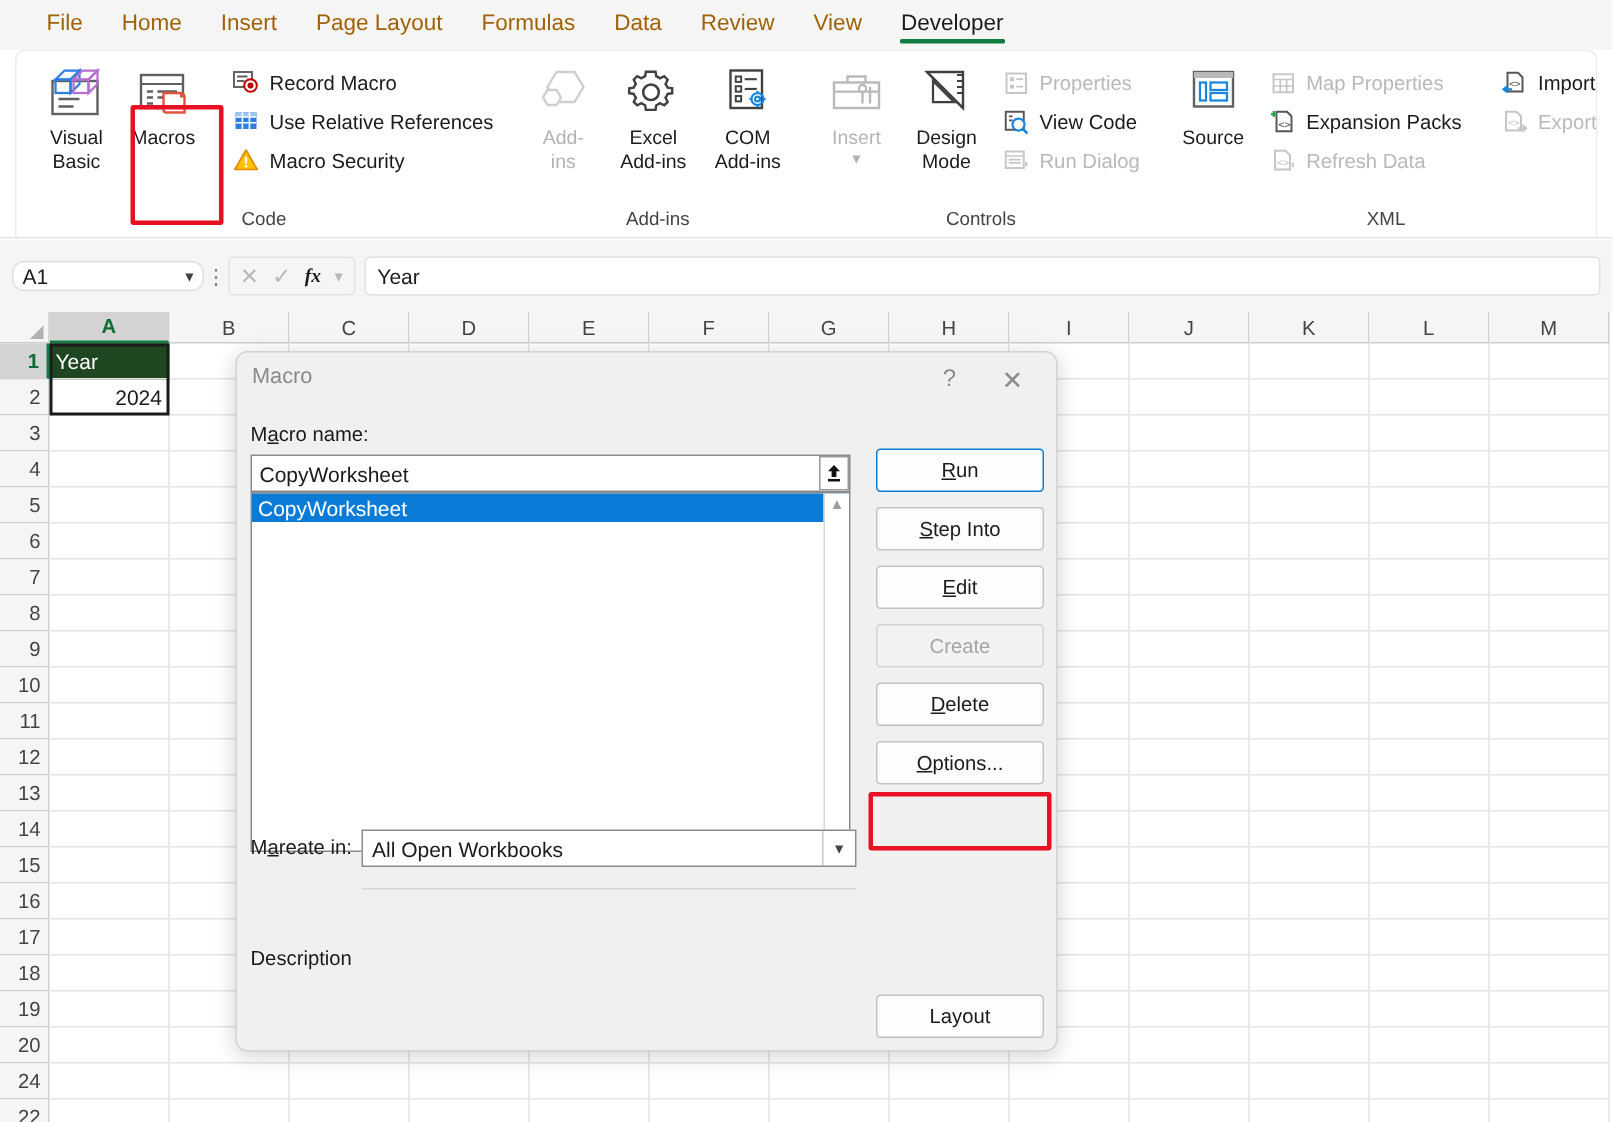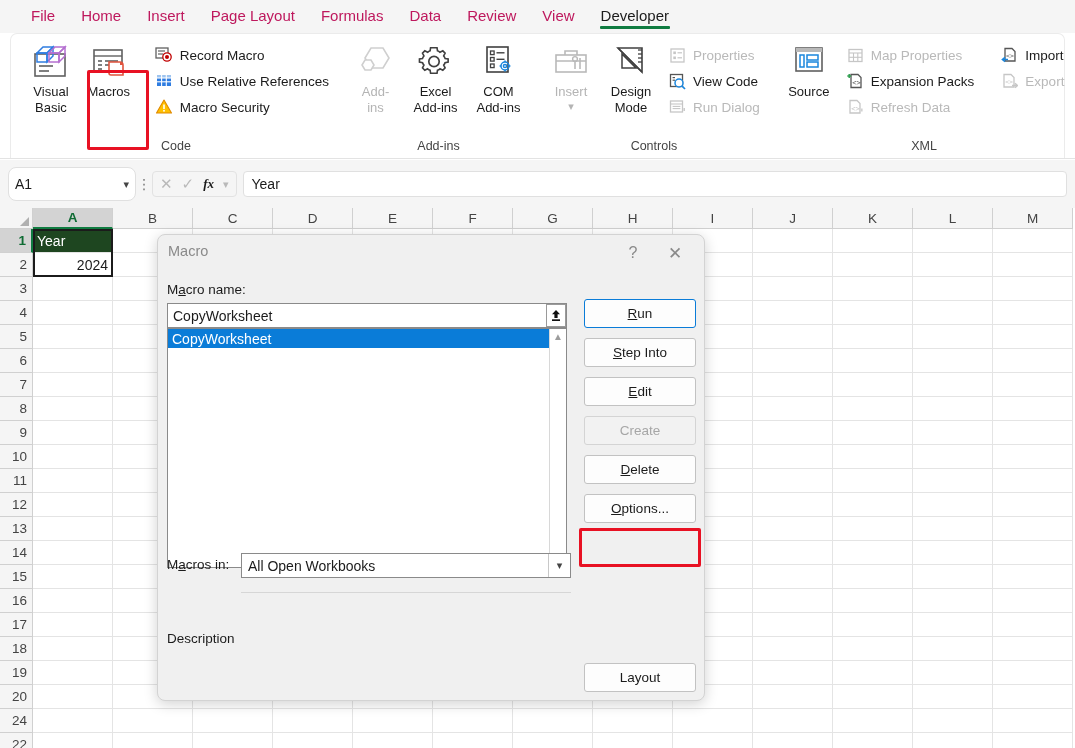--- a/index.html
+++ b/index.html
@@ -14,21 +14,21 @@
   #app { position: relative; width: 1075px; height: 748px; }
 
   
   .tabbar {
     position: absolute; left: 0; top: 0; width: 1075px; height: 33px;
     background: #f5f5f5;
     display: flex; align-items: center;
     padding-left: 18px;
   }
   .tab {
-    font-size: 15px; color: #be185d;
+    font-size: 15px; color: #a16207;
     padding: 4px 13px 6px 13px;
     position: relative; white-space: nowrap;
     cursor: default;
   }
   .tab.active { color: #1b1b1b; }
   .tab.active::after {
     content: ""; position: absolute;
     left: 12px; right: 12px; bottom: 1px; height: 3px;
     background: #107c41; border-radius: 1px;
   }
@@ -80,21 +80,21 @@
     pointer-events: none; z-index: 5;
   }
 
   
   .formula-row {
     position: absolute; left: 0; top: 160px; width: 1075px; height: 48px;
     background: #f5f5f5;
     display: flex; align-items: center; padding: 0 8px;
   }
   .namebox {
-    width: 128px; height: 34px; background: #fff;
+    width: 128px; height: 20px; background: #fff;
     border: 1px solid #e0e0e0; border-radius: 8px;
     display: flex; align-items: center; padding: 0 6px;
     font-size: 14px; color: #1b1b1b;
   }
   .namebox .nb-text { flex: 1; }
   .namebox .chev { color: #444; font-size: 11px; }
   .dots { width: 16px; text-align: center; color: #777; font-size: 14px; letter-spacing: 0; line-height: 1; }
   .fxbox {
     height: 26px; background: #f5f5f5;
     border: 1px solid #e2e2e2; border-radius: 4px;
@@ -1050,21 +1050,21 @@
           <span>elete</span>
         </div>
         <div class="dlg-btn" style="top: 259px;">
           <span class="uline">O</span>
           <span>ptions...</span>
         </div>
       </div>
     <div class="run-highlight"></div>
 
     <div class="dlg-label" style="left:9px; top:322px;">
-      <span>M</span><span class="uline">a</span><span>cros in:</span>
+      <span>M</span><span class="uline">a</span><span>reate in:</span>
     </div>
     <div class="macros-in-select">
       <span>All Open Workbooks</span>
       <span class="mi-chev">▾</span>
     </div>
 
     <div class="dlg-label" style="left:9px; top:352px;margin-top:44px;">Description</div>
     <div class="desc-rule"></div>
 
     <div class="dlg-btn" style="top:428px;">

